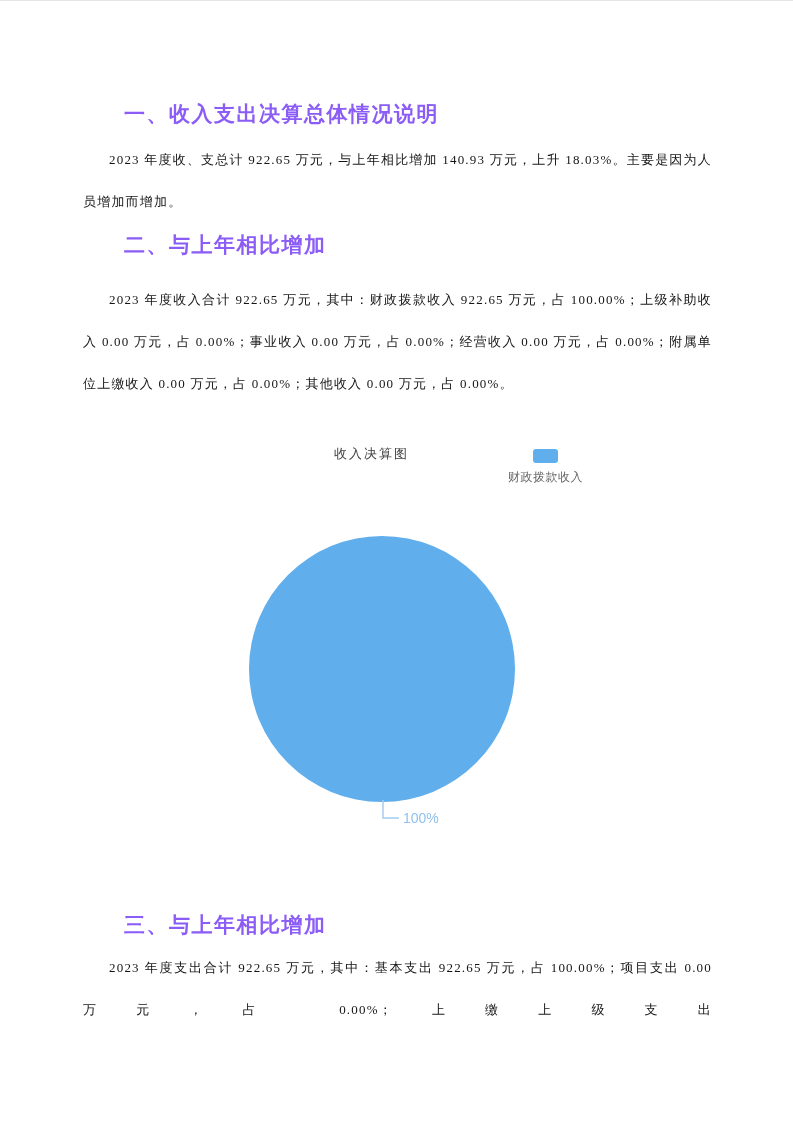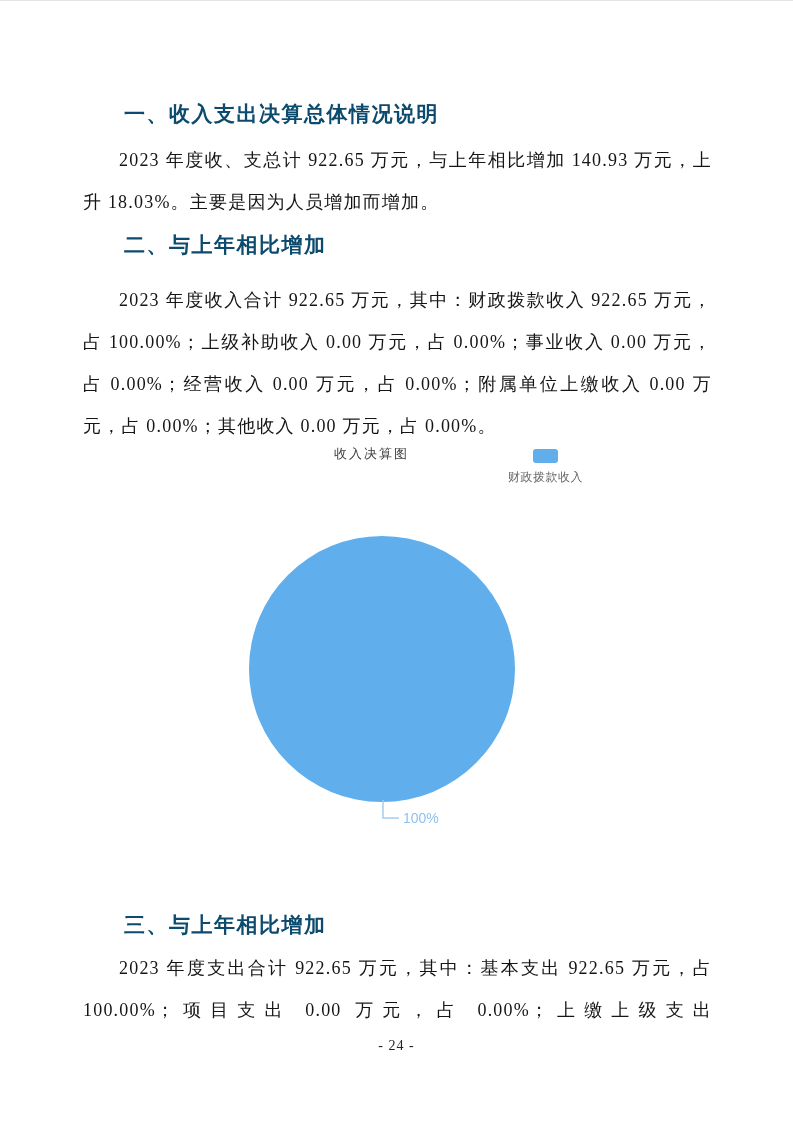--- a/index.html
+++ b/index.html
@@ -10,27 +10,27 @@
     overflow:hidden;
     font-family:"Liberation Serif","DejaVu Serif",serif;
     color:#1c1c1c;
   }
   .page-top-edge{
     position:absolute;top:0;left:0;width:793px;height:1px;
     background:#e4e4e4;
   }
   .sec-heading{
     position:absolute;left:124px;width:600px;
-    font-size:21px;font-weight:bold;color:#0c4a6e;
+    font-size:21px;font-weight:bold;color:#8b5cf6;
     letter-spacing:1.5px;line-height:28px;
     font-family:"Liberation Serif","DejaVu Serif",serif;
   }
   .body-para{
     position:absolute;left:83px;width:629px;
-    font-size:18px;line-height:42px;letter-spacing:1.2px;
+    font-size:13px;line-height:42px;letter-spacing:1.2px;
     text-align:justify;text-indent:2em;color:#151515;
   }
   .body-para.force-last{ text-align-last:justify; }
   .h1{top:100px;}
   .p1{top:139px;}
   .h2{top:231px;}
   .p2{top:279px;}
   .h3{top:911px;}
   .p3{top:947px;}
   .chart-title{
@@ -87,14 +87,13 @@
 
   <svg class="pie-svg" width="300" height="300" viewBox="0 0 300 300">
     <circle cx="140" cy="140" r="133" fill="#60aeec"></circle>
     <polyline points="141,271 141,289 157,289" fill="none" stroke-width="1.5" stroke="#a6cdf0"></polyline>
     <text class="pie-label-text" fill="#8fc2ee" x="161" y="294">100%</text>
   </svg>
 
   <div class="sec-heading h3">三、与上年相比增加</div>
   <div class="body-para p3 force-last">2023 年度支出合计 922.65 万元，其中：基本支出 922.65 万元，占 100.00%；项目支出 0.00 万元，占 0.00%；上缴上级支出</div>
 
-  <div class="page-footer">- 24 -</div>
 </div>
 
 </body></html>

